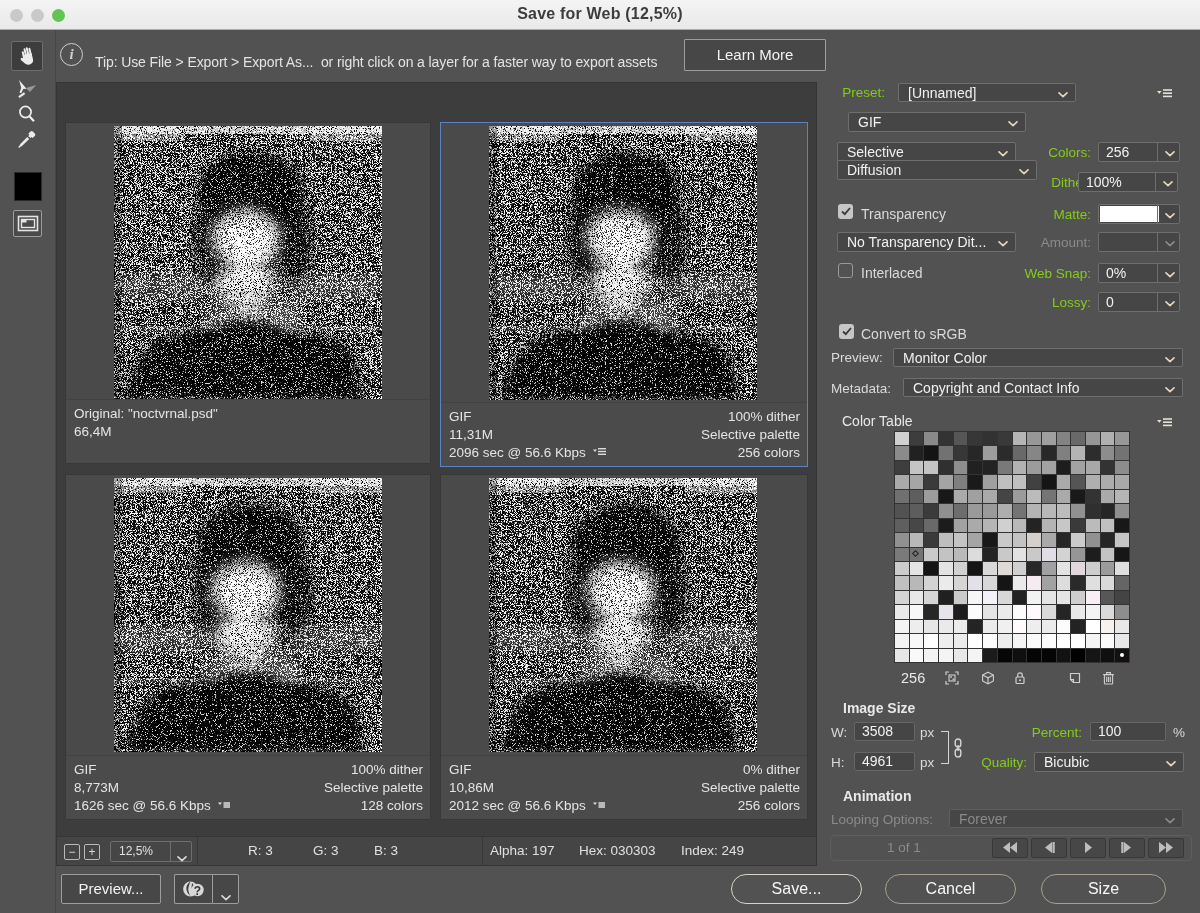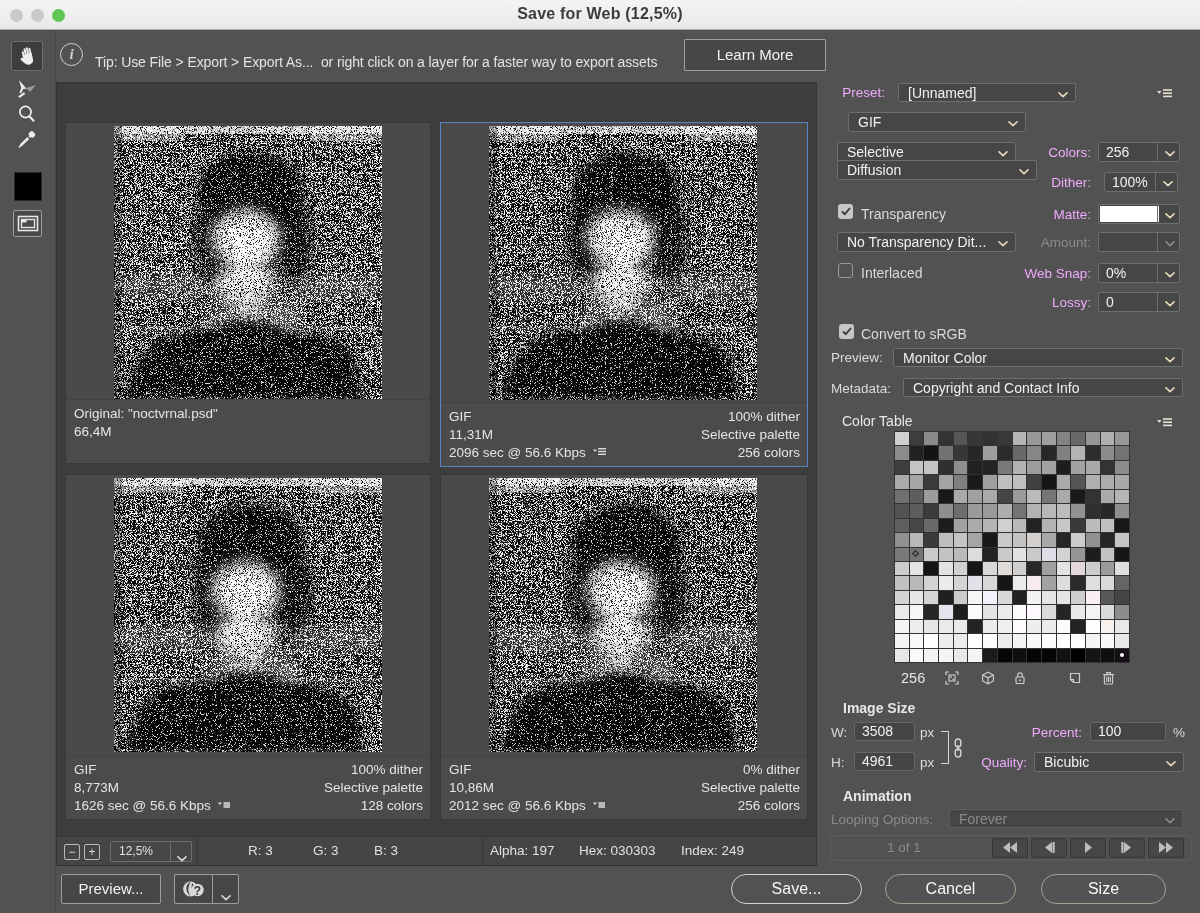--- a/index.html
+++ b/index.html
@@ -15,21 +15,21 @@
 .tabs{left:0;top:0;width:759px;height:32px;background:#454545;border-bottom:1px solid #353535}
 .tab{height:32px;line-height:32px;font-size:14.5px;color:#a4a4a4;text-align:center;border-right:1px solid #3a3a3a;float:left}
 .tab.sel{background:#525252;color:#f0f0f0}
 .pane{background:#4a4a4a;border:1px solid #383838}
 .pane.sel{border:1px solid #5b83c4}
 .plabel{position:absolute;left:0;bottom:0;right:0;height:64px;background:#4b4b4b;border-top:1px solid #424242;font-size:13.5px;color:#e4e4e4}
 .plabel .lft{position:absolute;left:8px;top:5px;line-height:18.2px}
 .plabel .rgt{position:absolute;right:7px;top:5px;line-height:18.2px;text-align:right}
 .statusbar{left:0;bottom:0;width:759px;height:29px;background:#454545;border-top:1px solid #353535;color:#e0e0e0;font-size:13.5px}
 .zbtn{top:7px;width:16px;height:16px;border:1px solid #b9b9b9;border-radius:2px;color:#d9d9d9;text-align:center;line-height:14px;font-size:12px}
-.lbl{color:#f0abfc;font-size:13.5px;text-align:right}
+.lbl{color:#84cc16;font-size:13.5px;text-align:right}
 .dd{background:#464646;border:1px solid #6e6e6e;border-radius:2px;color:#f1f1f1;font-size:14px}
 .dd .tx{position:absolute;left:9px;top:50%;transform:translateY(-50%);white-space:nowrap}
 .dd .ch{position:absolute;right:7px;top:50%;transform:translateY(-50%)}
 .vcombo{background:#464646;border:1px solid #6e6e6e;border-radius:2px;color:#f1f1f1;font-size:14px}
 .vcombo .tx{position:absolute;left:7px;top:50%;transform:translateY(-50%)}
 .vcombo .sep{position:absolute;right:21px;top:0;bottom:0;width:1px;background:#6e6e6e}
 .vcombo .ch{position:absolute;right:4px;top:50%;transform:translateY(-50%)}
 .cb{width:15px;height:15px;border-radius:3px}
 .cb.on{background:#c6c6c6}
 .cb.on svg{display:block;margin:2.5px auto 0}
@@ -459,21 +459,21 @@
         <path d="M1,0.8 L5,4.6 L9,0.8" fill="none" stroke="#e6d7bd" stroke-width="1.6" stroke-linecap="round" stroke-linejoin="round"></path>
       </svg></span>
   </div>
 <div class="abs dd" style="left:837px;top:160px;width:200px;height:20px">
     <span class="tx">Diffusion</span>
     <span class="ch"><svg width="10" height="6" viewBox="0 0 10 6">
         <path d="M1,0.8 L5,4.6 L9,0.8" fill="none" stroke="#e6d7bd" stroke-width="1.6" stroke-linecap="round" stroke-linejoin="round"></path>
       </svg></span>
   </div>
 <div class="abs lbl" style="left:960px;top:175px;width:131px">Dither:</div>
-<div class="abs vcombo" style="left:1104px;top:172px;width:74px;height:20px">
+<div class="abs vcombo" style="left:1078px;top:172px;width:100px;height:20px">
     <span class="tx">100%</span>
     <span class="sep"></span>
     <span class="ch"><svg width="10" height="6" viewBox="0 0 10 6">
         <path d="M1,0.8 L5,4.6 L9,0.8" fill="none" stroke="#e6d7bd" stroke-width="1.6" stroke-linecap="round" stroke-linejoin="round"></path>
       </svg></span>
   </div>
 <div class="abs cb on" style="left:838px;top:204px">
     <svg width="10" height="9" viewBox="0 0 10 9">
       <path d="M1,4.5 L3.8,7.2 L9,1" fill="none" stroke="#3a3a3a" stroke-width="1.8"></path>
     </svg>

